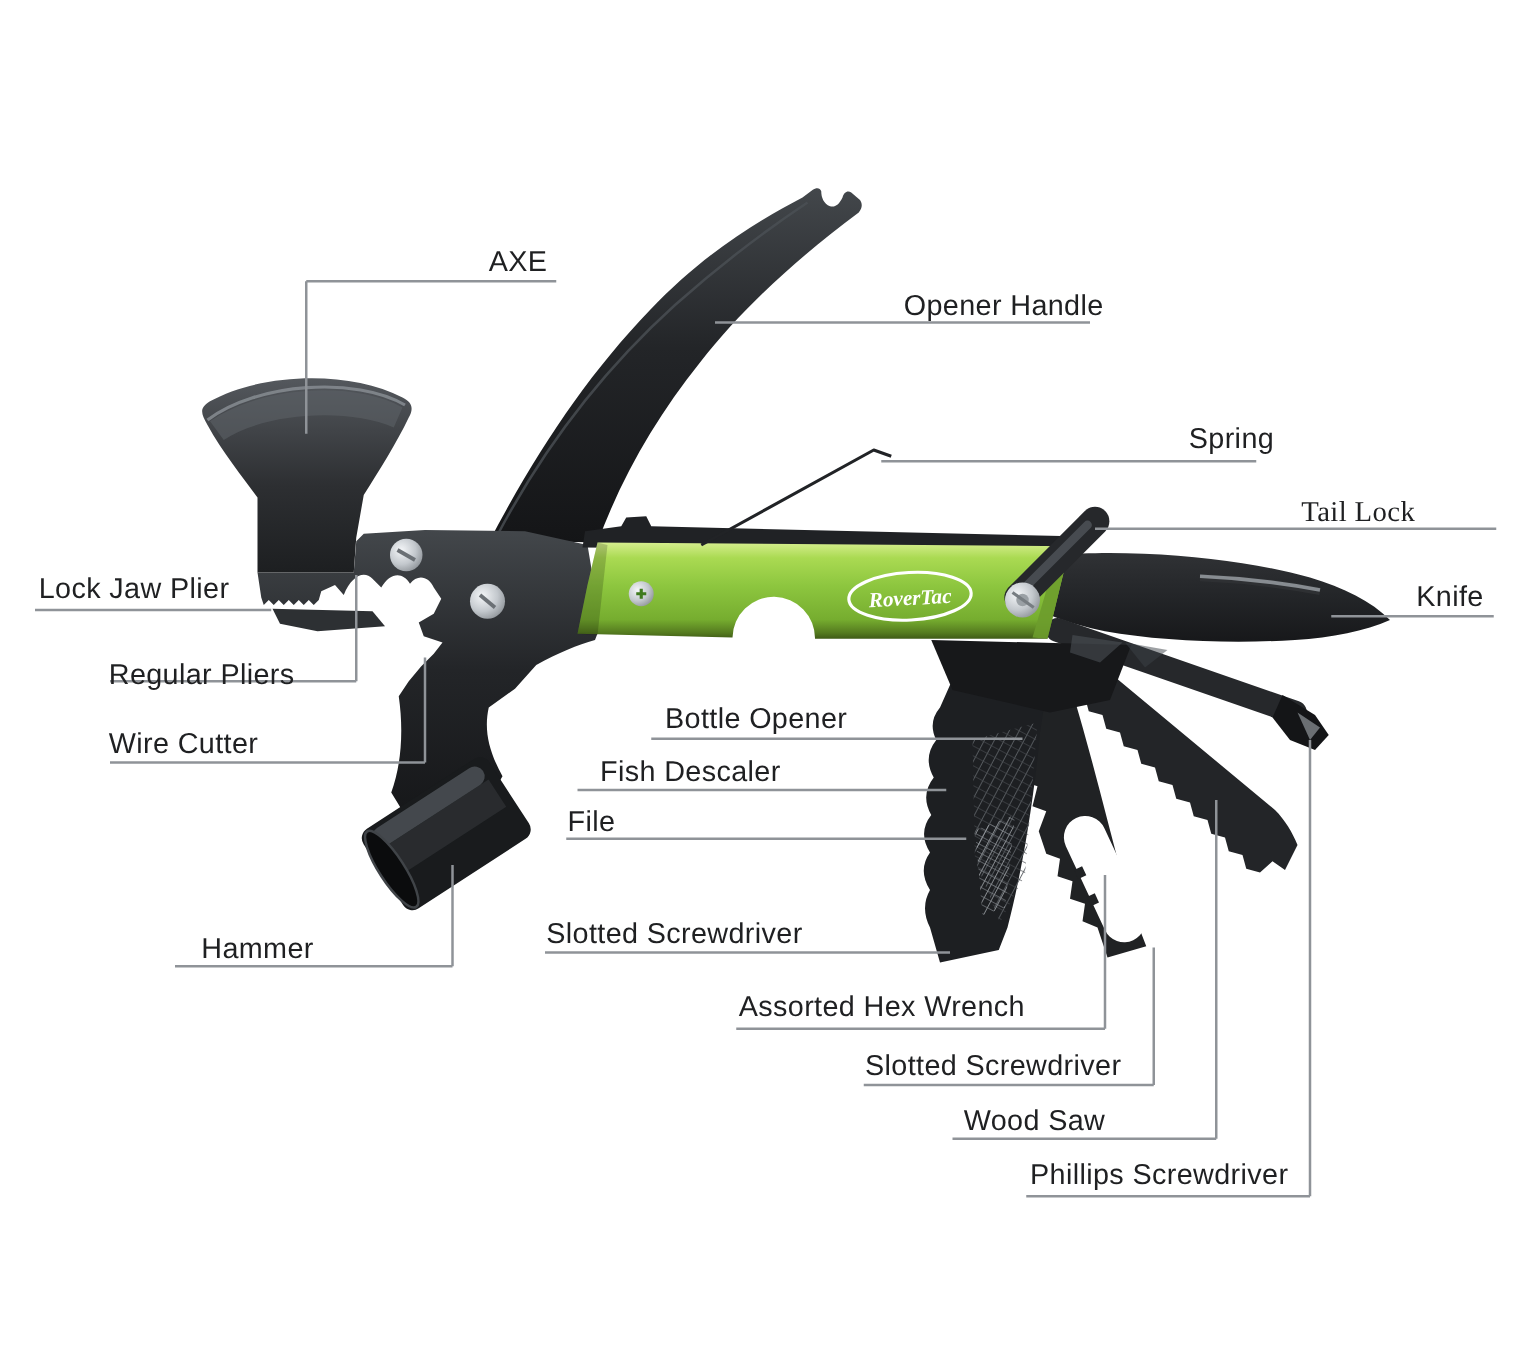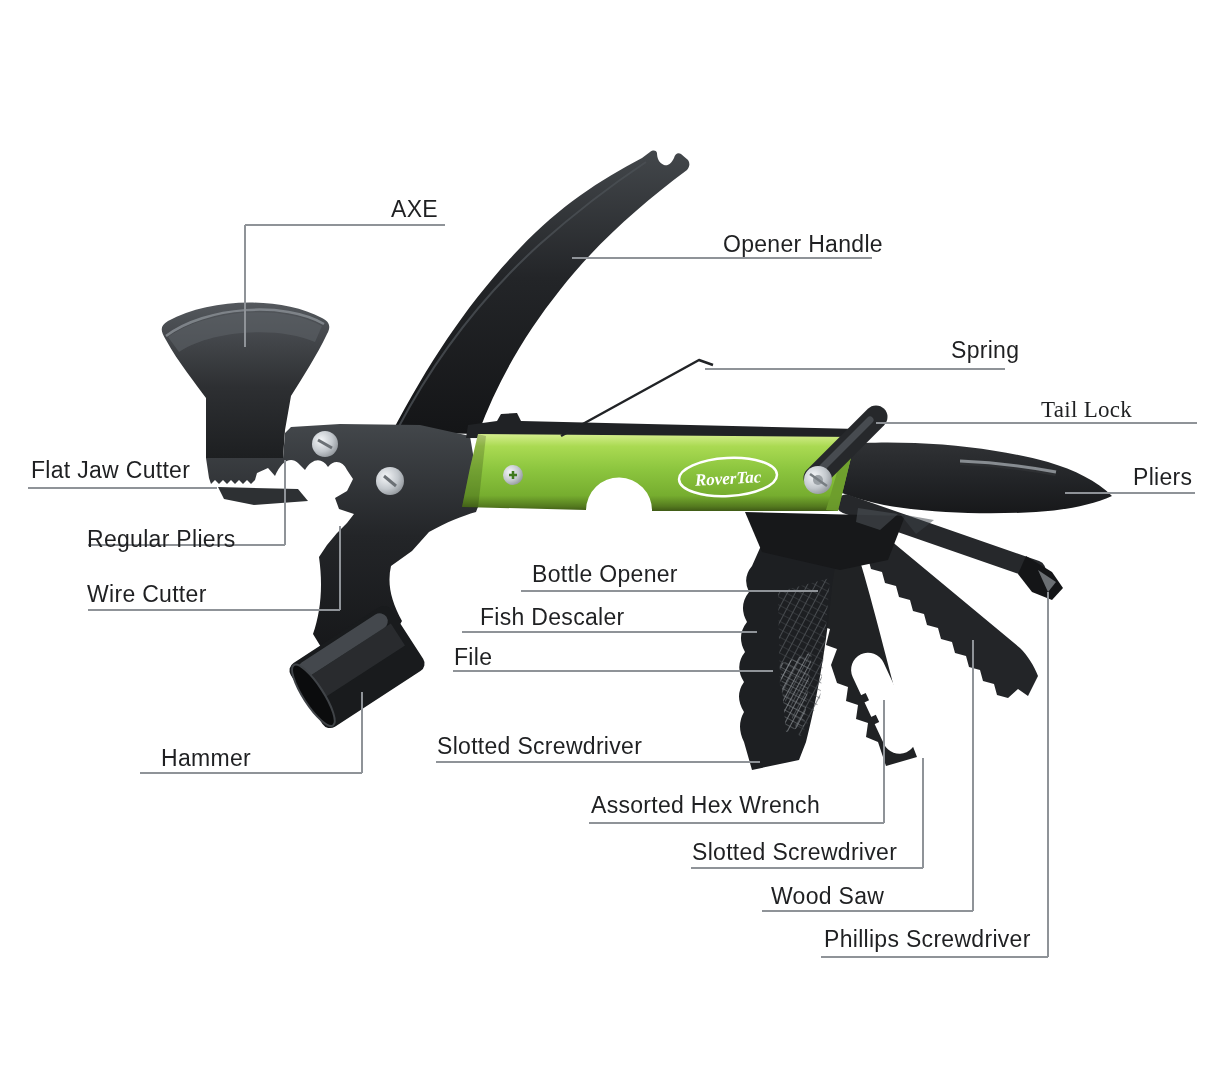--- a/index.html
+++ b/index.html
@@ -230,22 +230,22 @@
         <line x1="821" y1="957" x2="1048" y2="957"></line>
           <line x1="1048" y1="957" x2="1048" y2="592"></line>
       </g>
     </g>
   </svg>
 
   <div class="lbl" style="left:391px;top:198px;">AXE</div>
   <div class="lbl" style="left:723px;top:233px;">Opener Handle</div>
   <div class="lbl" style="left:930px;top:339px;margin-left:21px;">Spring</div>
   <div class="lbl" style="left:1041px;top:398px;font-family:Liberation Serif, serif;">Tail Lock</div>
-  <div class="lbl" style="left:1133px;top:466px;">Pliers</div>
-  <div class="lbl" style="left:31px;top:459px;">Flat Jaw Cutter</div>
+  <div class="lbl" style="left:1133px;top:466px;">Knife</div>
+  <div class="lbl" style="left:31px;top:459px;">Lock Jaw Plier</div>
   <div class="lbl" style="left:87px;top:528px;">Regular Pliers</div>
   <div class="lbl" style="left:87px;top:583px;">Wire Cutter</div>
   <div class="lbl" style="left:141px;top:747px;margin-left:20px;">Hammer</div>
   <div class="lbl" style="left:532px;top:563px;">Bottle Opener</div>
   <div class="lbl" style="left:464px;top:606px;margin-left:16px;">Fish Descaler</div>
   <div class="lbl" style="left:454px;top:646px;">File</div>
   <div class="lbl" style="left:437px;top:735px;">Slotted Screwdriver</div>
   <div class="lbl" style="left:591px;top:794px;">Assorted Hex Wrench</div>
   <div class="lbl" style="left:692px;top:841px;">Slotted Screwdriver</div>
   <div class="lbl" style="left:771px;top:885px;">Wood Saw</div>

